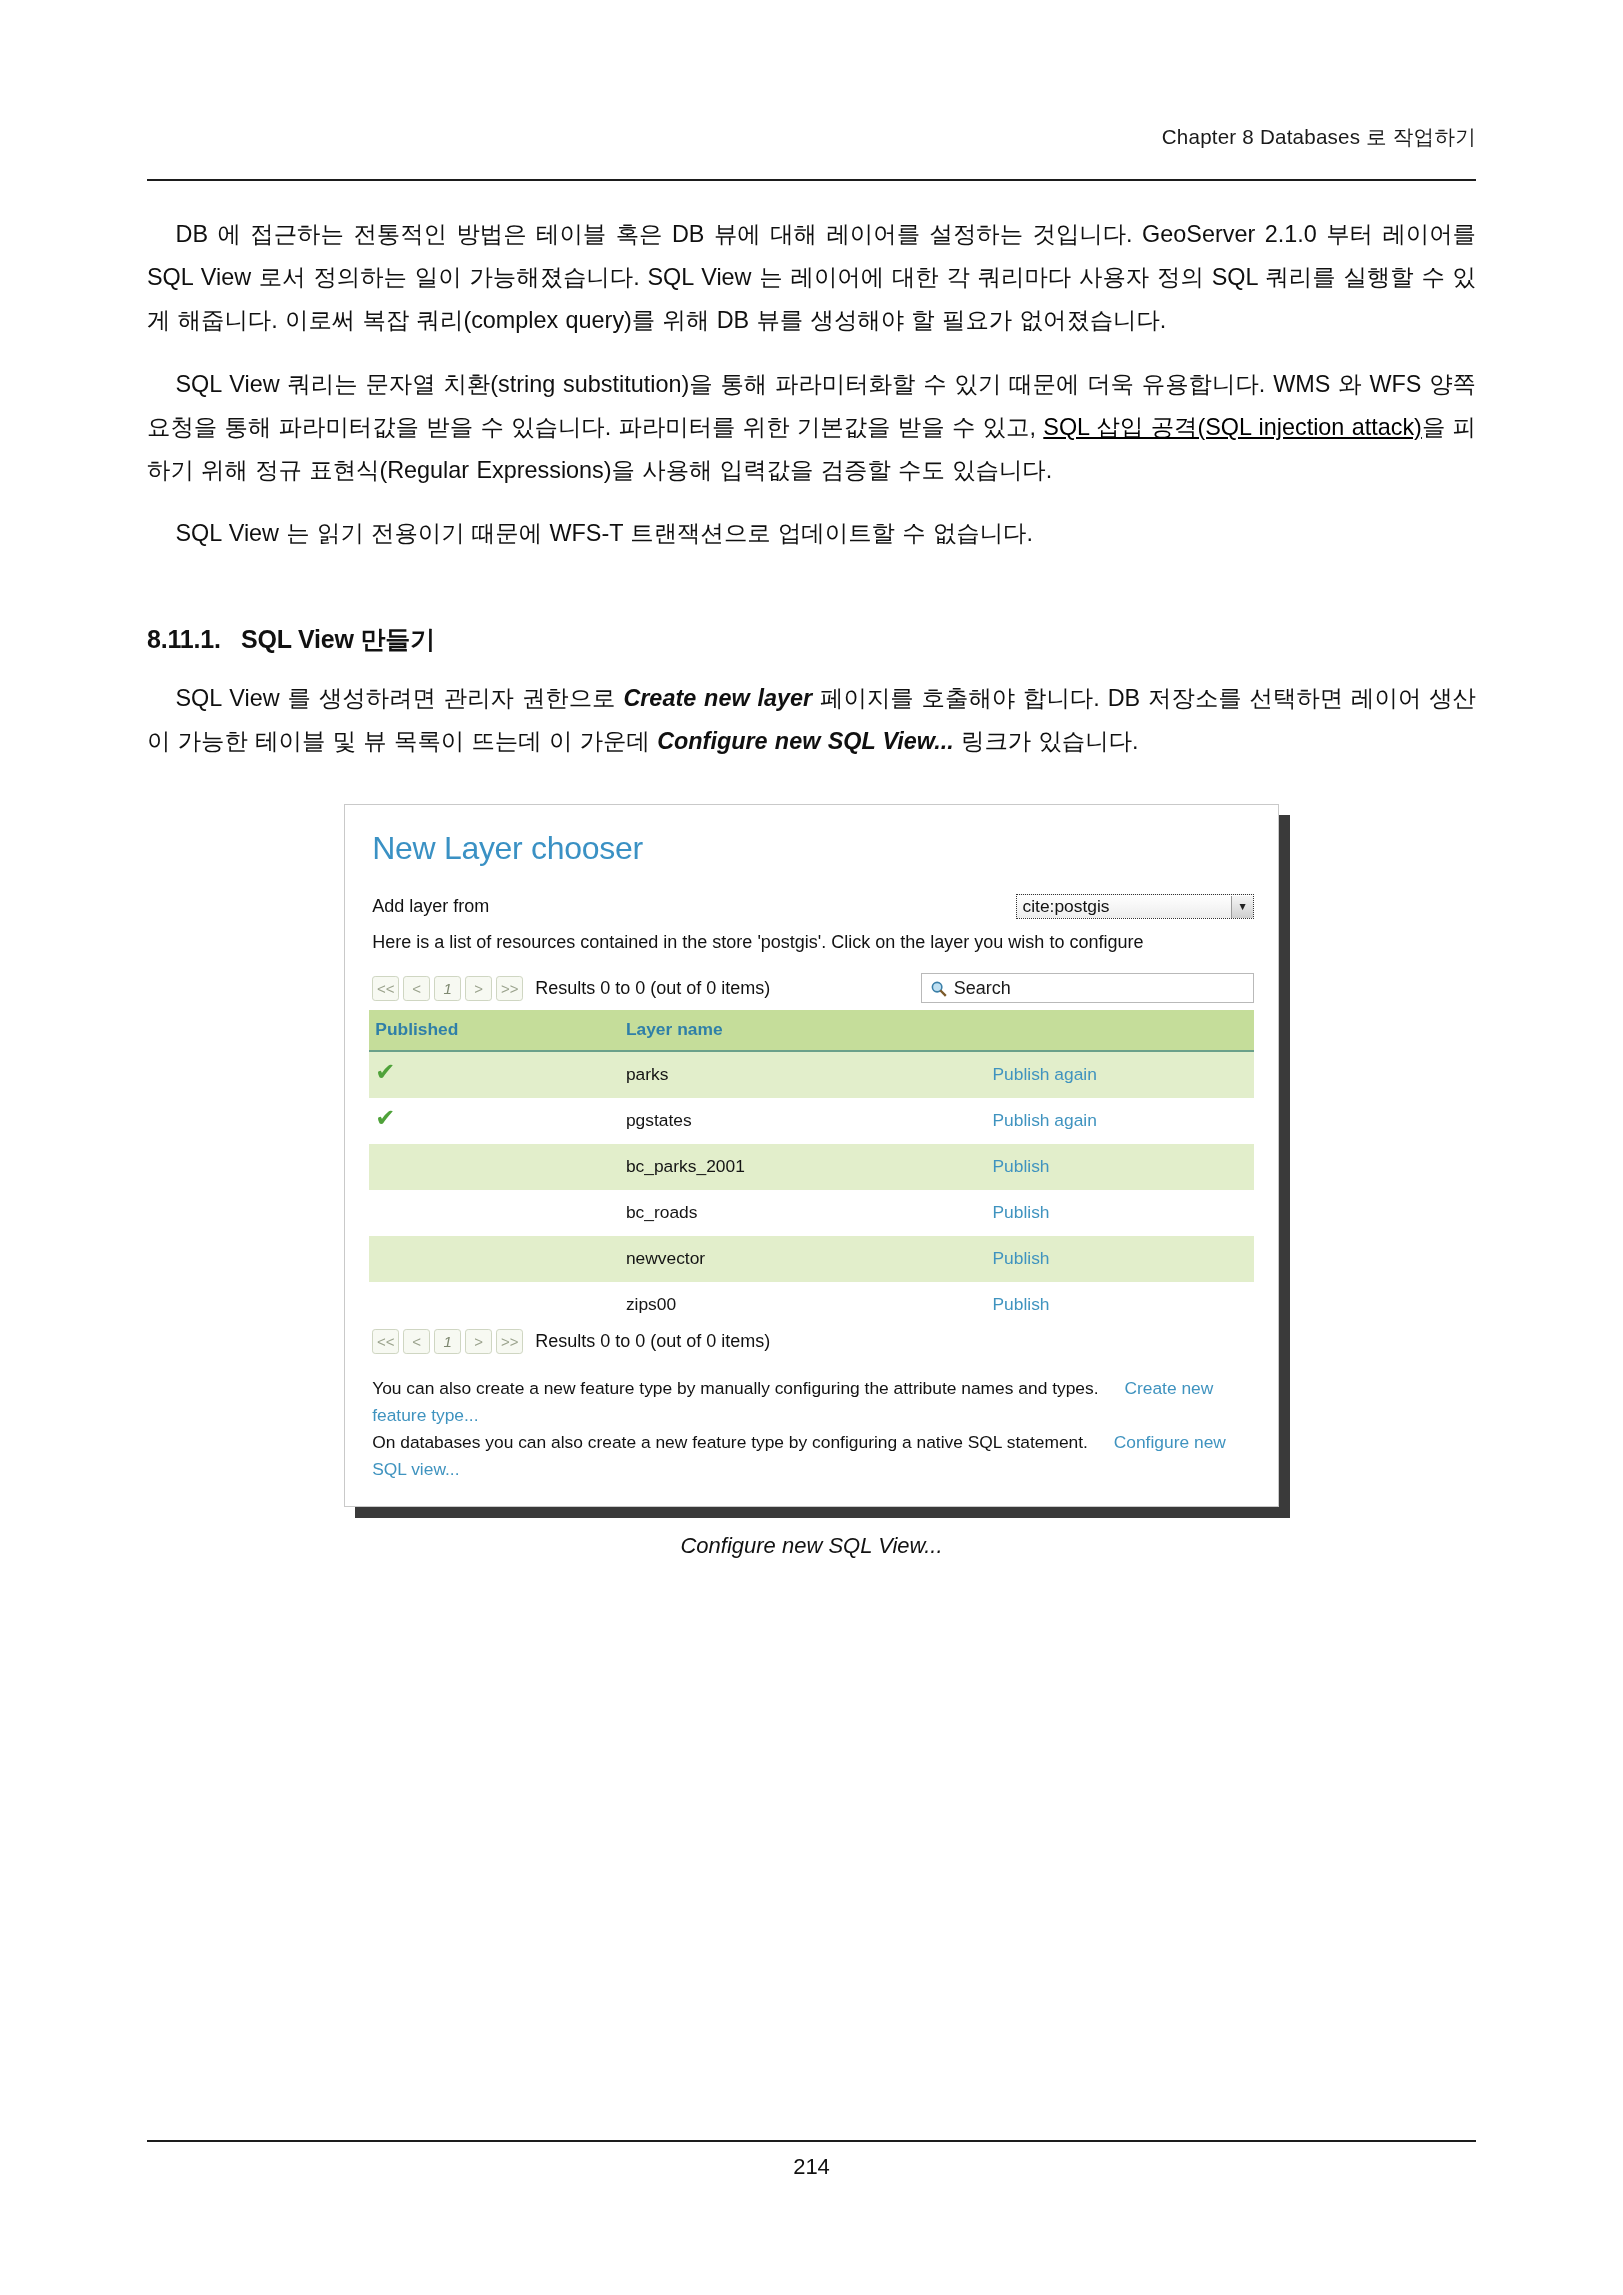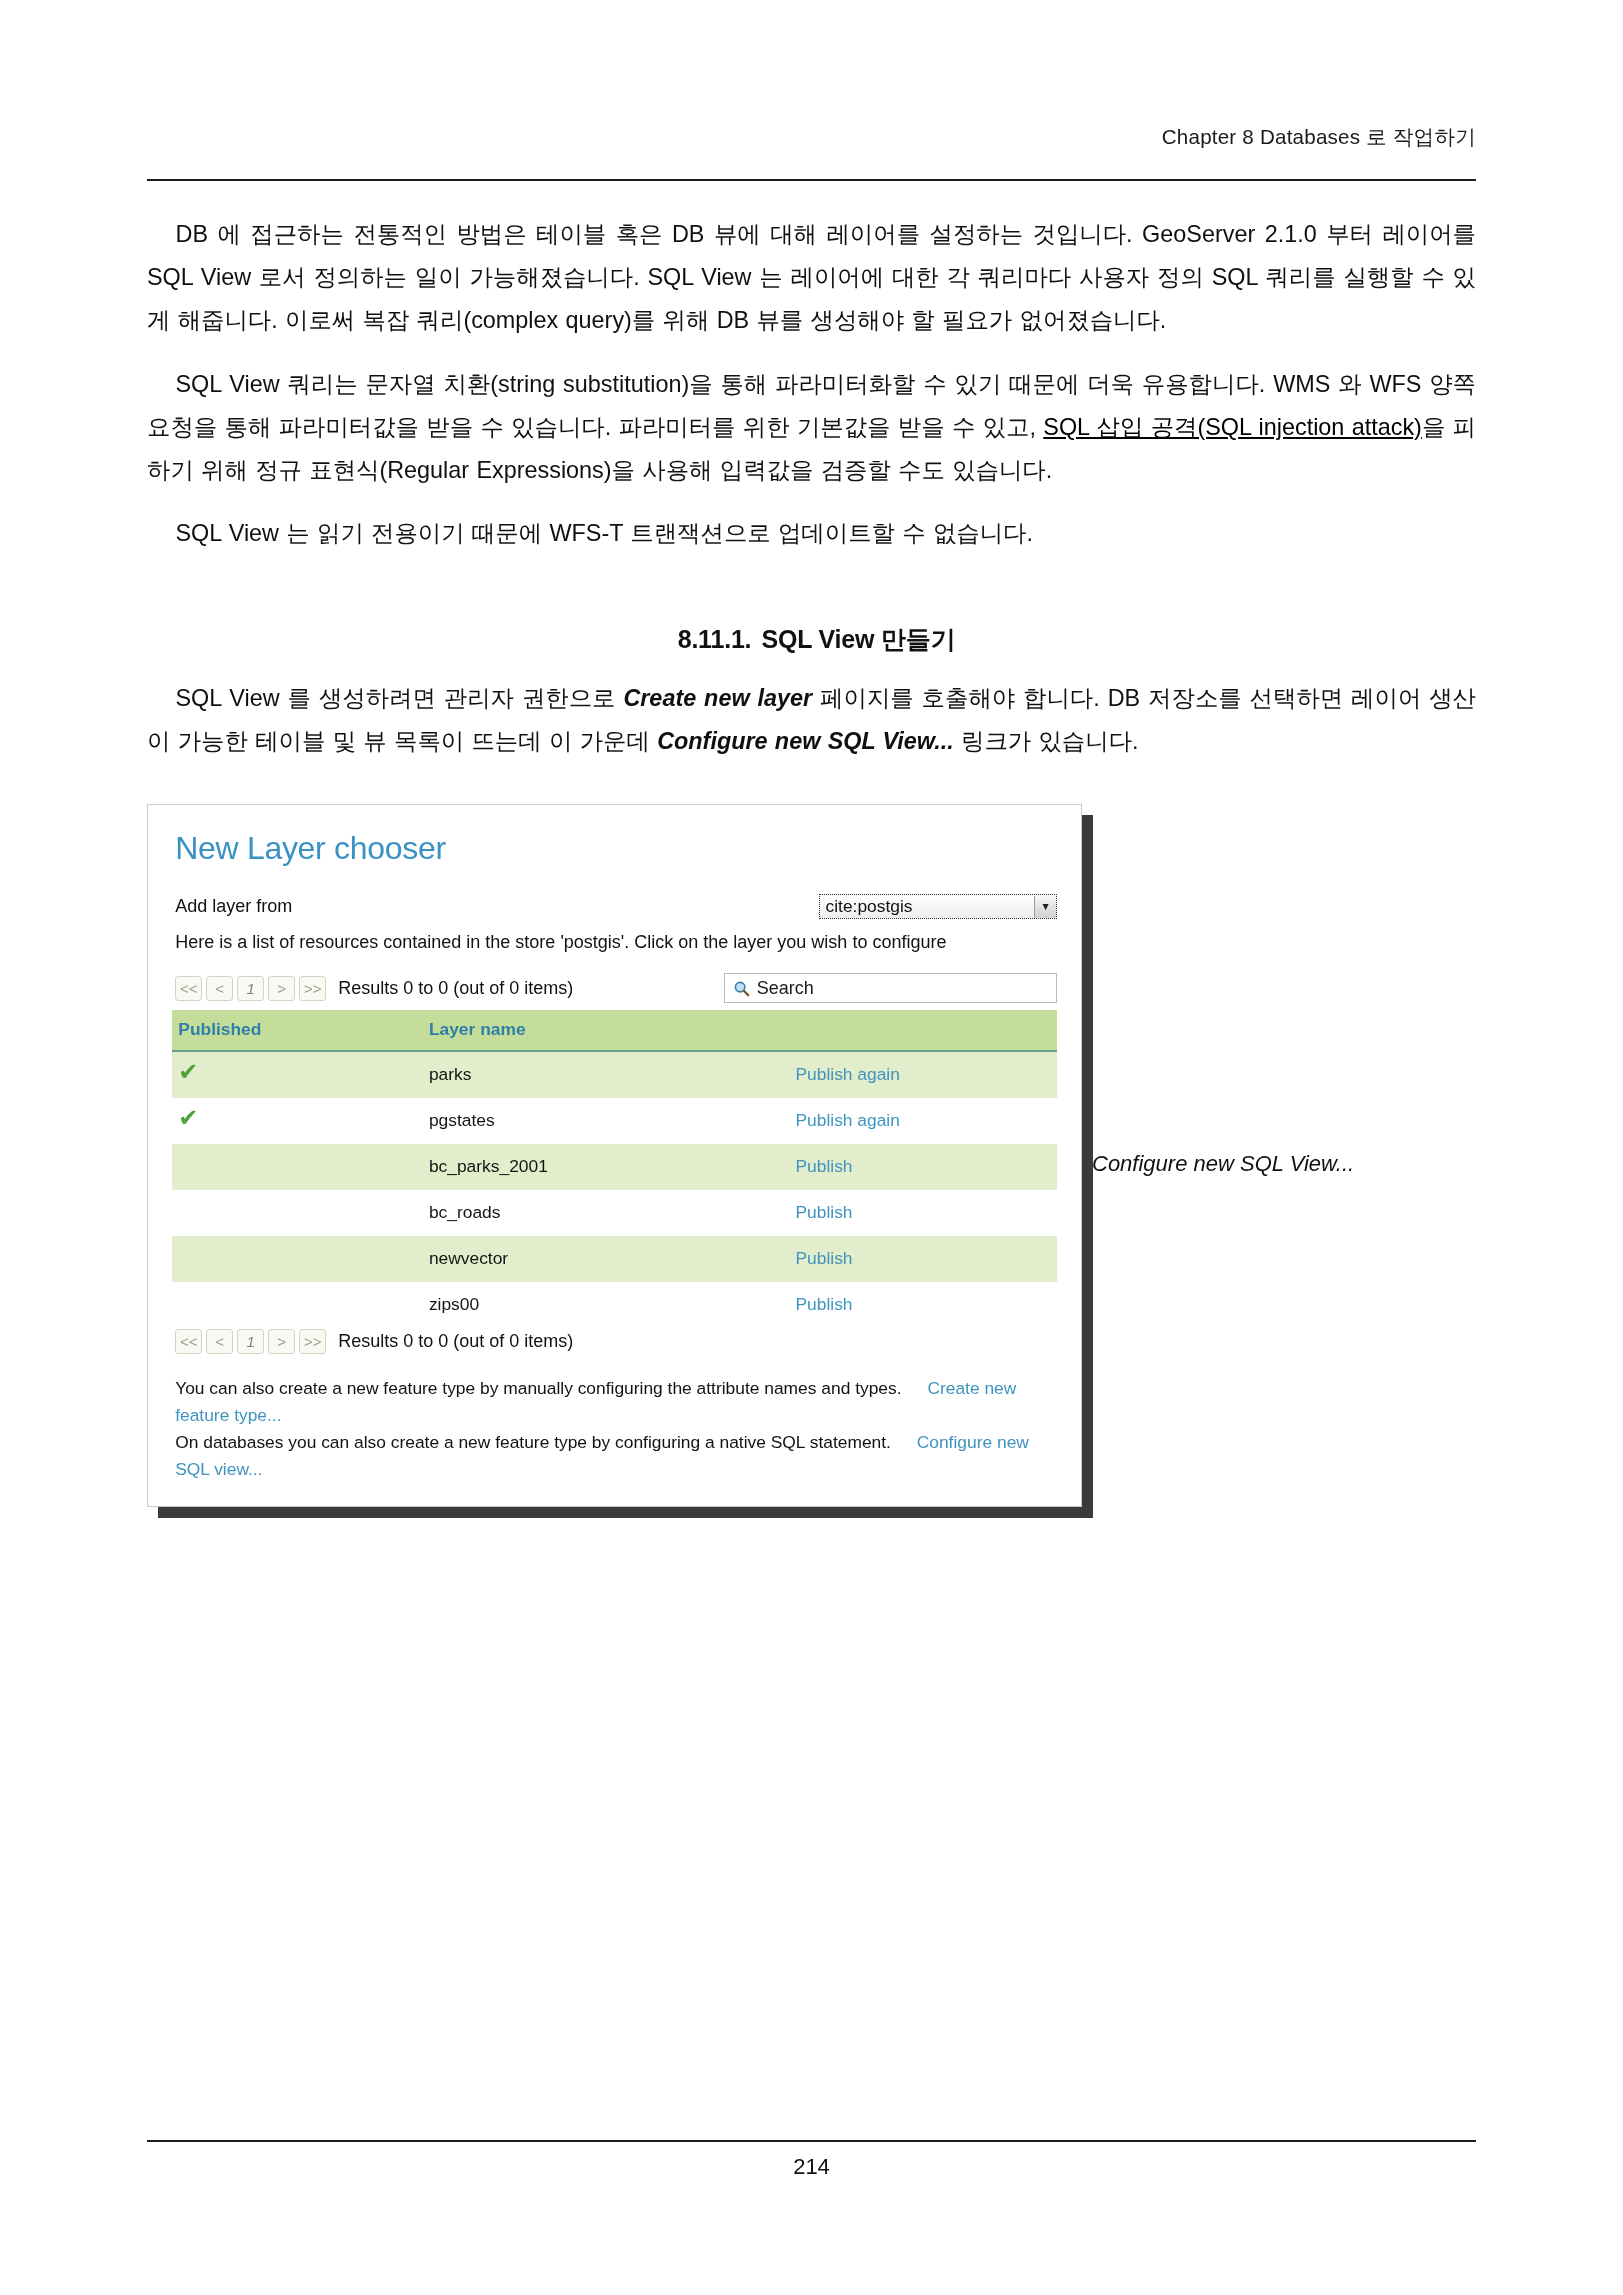--- a/index.html
+++ b/index.html
@@ -47,21 +47,20 @@
     margin: 49px 0 0 0;
     letter-spacing: -0.2px;
     color: #111;
   }
   h2.subsec-title {
     font-size: 25px;
     font-weight: bold;
     margin: 0;
     letter-spacing: -0.2px;
     color: #111;
-    text-align: center;
   }
   .subsec-wrap { margin-top: 68px; }
   .subsec-num { display: inline-block; min-width: 94px; }
 
   
   p.body {
     font-size: 23.4px;
     line-height: 43px;
     text-align: justify;
     text-justify: inter-word;
@@ -71,20 +70,21 @@
     word-spacing: 0.8px;
   }
   p.body.first { margin-top: 32px; }
   .u-link { text-decoration: underline; }
   .ital { font-style: italic; font-weight: bold; }
 
   
   .figure {
     margin: 41px 0 0 0;
     display: flex;
+    flex-direction: column;
     align-items: center;
     gap: 10px;
   }
   .shot-shadow {
     position: relative;
     width: 935px;
     background: #fff;
   }
   .shot-shadow::after {
     content: "";

